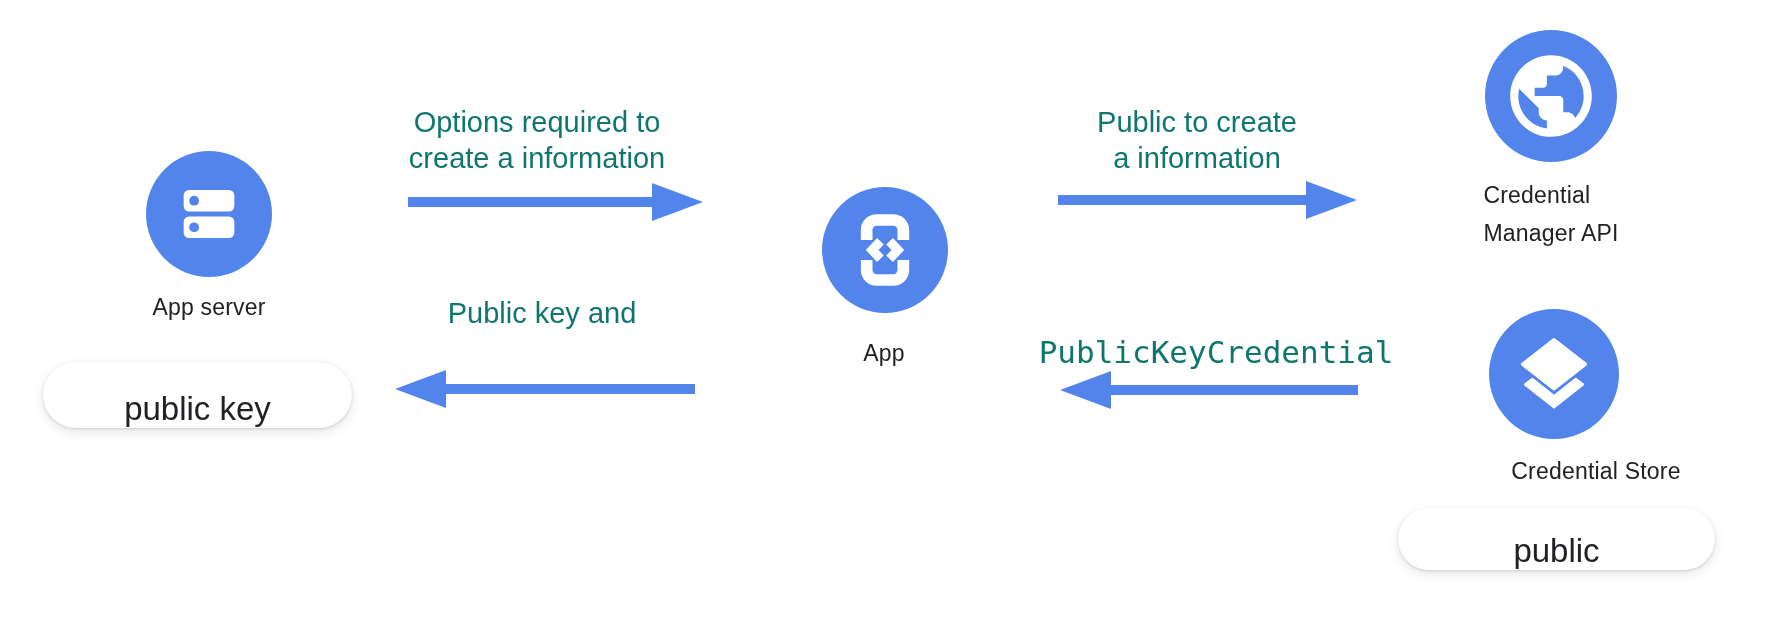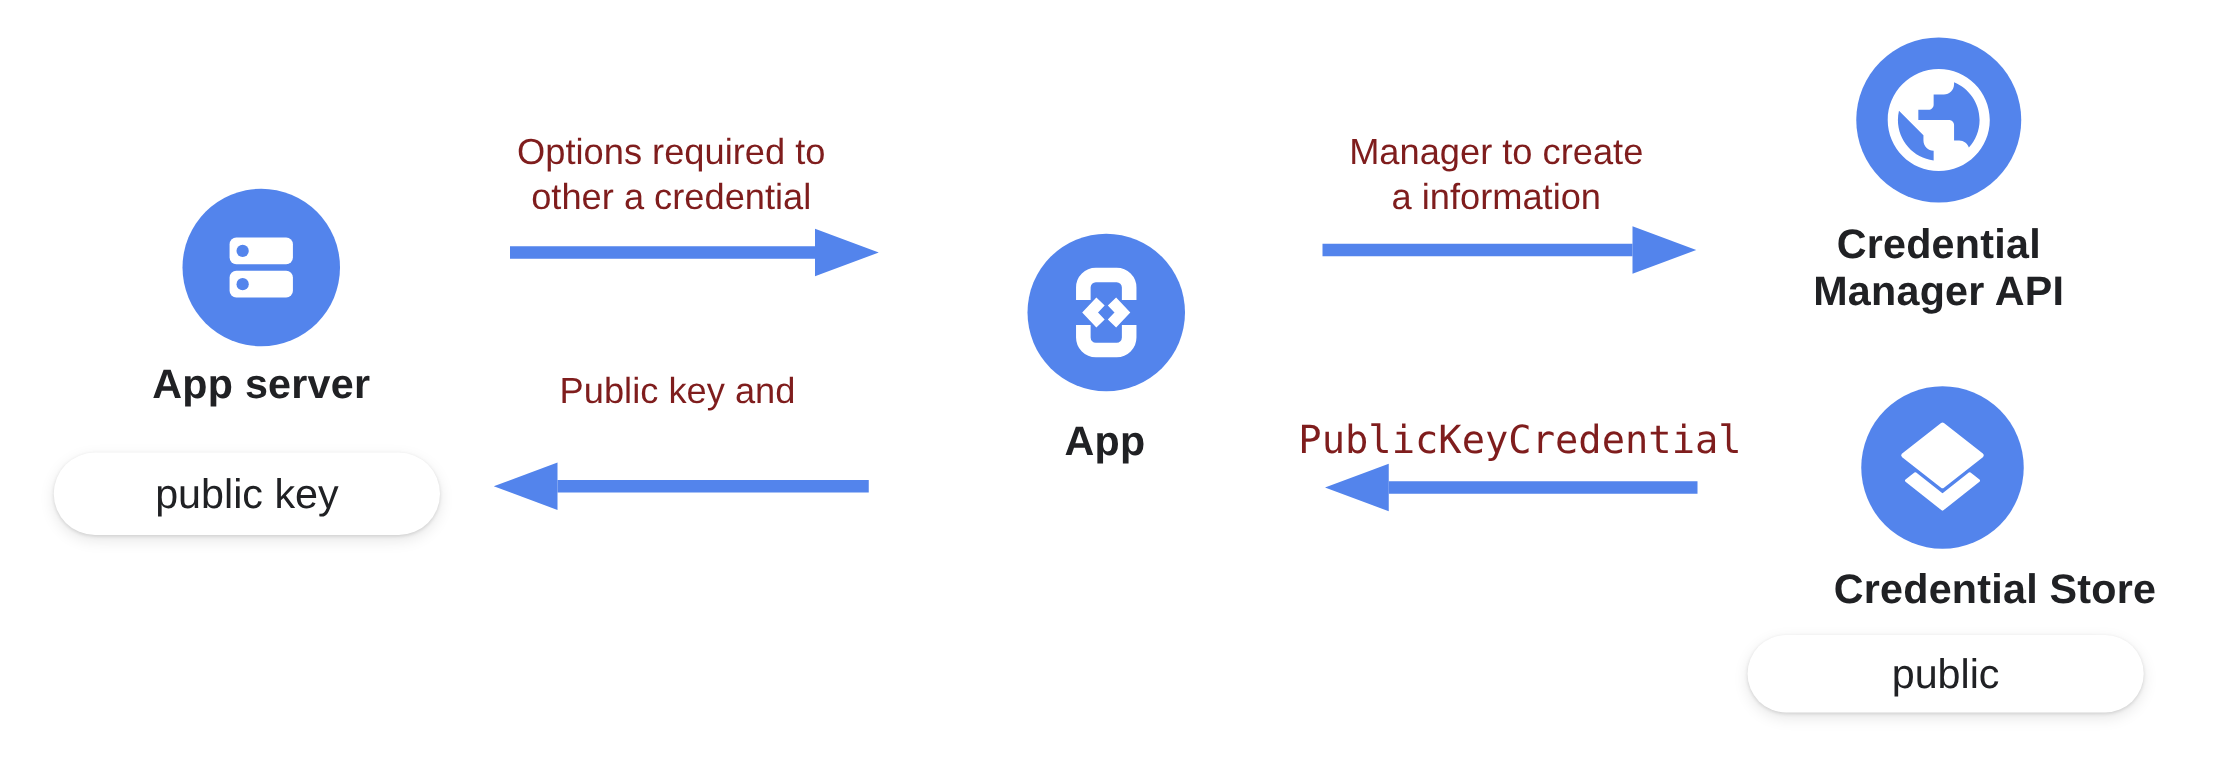--- a/index.html
+++ b/index.html
@@ -17,52 +17,51 @@
   }
   .circle{
     position:absolute;
     background:var(--blue);
     border-radius:50%;
     display:flex;align-items:center;justify-content:center;
   }
   .node-label{
     position:absolute;
     transform:translateX(-50%);
-    text-align:center;
-    font-size:33px;
-    font-weight:700;
+    font-size:23px;
+    font-weight:400;
     letter-spacing:.2px;
     color:var(--text);
     white-space:nowrap;
     line-height:38px;
   }
   .pill{
     position:absolute;
     background:#fff;
     border-radius:999px;
     box-shadow:0 1px 3px rgba(0,0,0,.13), 0 4px 12px rgba(0,0,0,.10);
-    display:flex;align-items:center;justify-content:center;
+    display:flex;align-items:flex-end;justify-content:center;
     font-size:33px;font-weight:500;color:var(--text);
     white-space:nowrap;
   }
   .arrow{
     position:absolute;
     display:flex;align-items:center;
   }
   .shaft{flex:1;height:10px;background:var(--blue);}
   .head-r{width:0;height:0;border-top:19px solid transparent;border-bottom:19px solid transparent;border-left:51px solid var(--blue);}
   .head-l{width:0;height:0;border-top:19px solid transparent;border-bottom:19px solid transparent;border-right:51px solid var(--blue);}
   .arrow-label{
     position:absolute;
     transform:translateX(-50%);
     text-align:center;
     font-size:29px;
     line-height:36px;
     font-weight:400;
-    color:#7f1d1d;
+    color:#0f766e;
     white-space:nowrap;
   }
   .arrow-label.mono{
     font-family:"DejaVu Sans Mono", monospace;
     font-size:31px;
   }
 </style>
 </head>
 <body>
 
@@ -107,37 +106,37 @@
       <path d="M12 17.9 L6.2 13.3 L4.3 14.8 L12 20.9 L19.7 14.8 L17.8 13.3 Z" fill="#ffffff" stroke="#ffffff" stroke-width="0.6" stroke-linejoin="round"></path>
     </svg>
   </div>
   <div class="node-label" style="left:1596px;top:452px;">Credential Store</div>
   <div class="pill" style="left:1398px;top:508px;width:317px;height:62px;">
     <span>public</span>
   </div>
 
   <div class="arrow-label" style="left:537px;top:104px;">
     <span style="display:block">Options required to</span>
-    <span style="display:block">other a credential</span>
+    <span style="display:block">create a information</span>
   </div>
   <div class="arrow" style="left:408px;top:183px;width:295px;height:38px;">
     <div class="shaft"></div>
     <div class="head-r"></div>
   </div>
 
   <div class="arrow-label" style="left:542px;top:295px;">
     <span style="display:block">Public key and</span>
   </div>
   <div class="arrow" style="left:395px;top:370px;width:300px;height:38px;">
     <div class="head-l"></div>
     <div class="shaft"></div>
   </div>
 
   <div class="arrow-label" style="left:1197px;top:104px;">
-    <span style="display:block">Manager to create</span>
+    <span style="display:block">Public to create</span>
     <span style="display:block">a information</span>
   </div>
   <div class="arrow" style="left:1058px;top:181px;width:299px;height:38px;">
     <div class="shaft"></div>
     <div class="head-r"></div>
   </div>
 
   <div class="arrow-label mono" style="left:1216px;top:334px;">
     <span style="display:block">PublicKeyCredential</span>
   </div>

